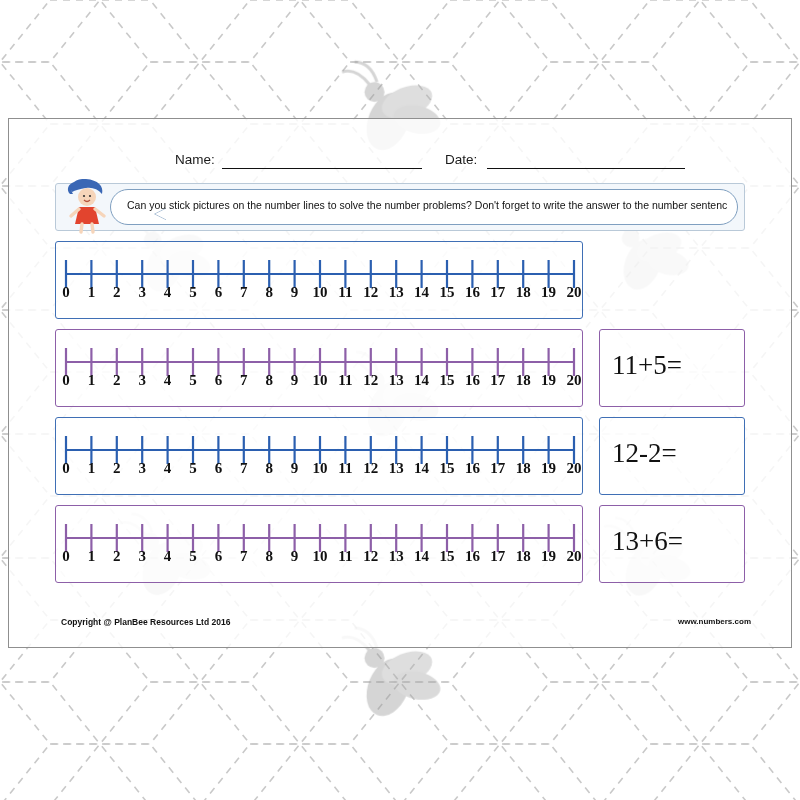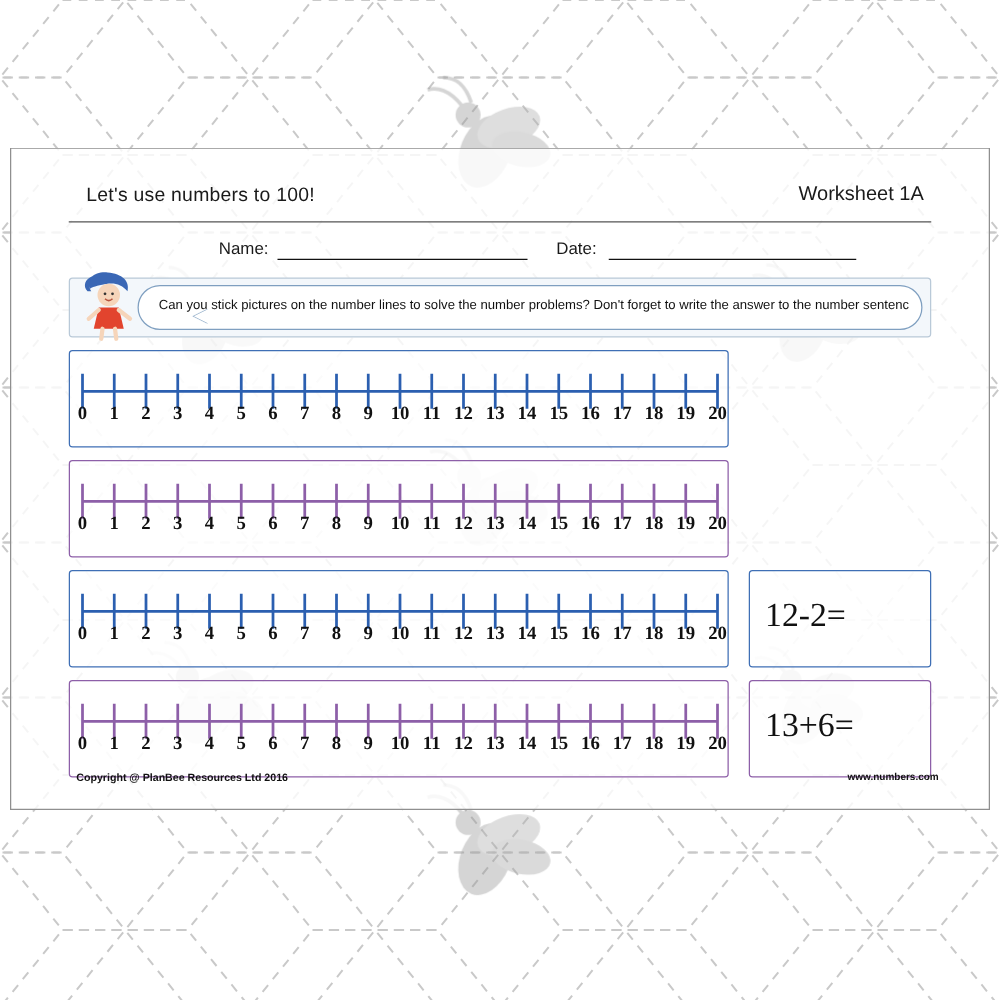--- a/index.html
+++ b/index.html
@@ -336,24 +336,20 @@
         <use href="#bee" transform="translate(648,562) scale(1.1)"></use>
         <use href="#bee" transform="translate(392,678) scale(1.25)"></use>
       </g>
     </svg>
   </div>
 
   <div id="sheet">
 
     <div class="sheet-inner">
 
-      <div class="header-row">
-        <div class="title-left">Let's use numbers to 100!</div>
-        <div class="title-right">Worksheet 1A</div>
-      </div>
 
       <div class="namedate">
         <div class="nd-label nd-name-label">Name:</div>
         <div class="nd-line nd-name-line"></div>
         <div class="nd-label nd-date-label">Date:</div>
         <div class="nd-line nd-date-line"></div>
       </div>
 
       <div class="instr-band">
         <svg class="girl" viewBox="0 0 54 58">
@@ -480,20 +476,23 @@
               <span style="left:304.8px">12</span>
               <span style="left:330.2px">13</span>
               <span style="left:355.6px">14</span>
               <span style="left:381px">15</span>
               <span style="left:406.4px">16</span>
               <span style="left:431.8px">17</span>
               <span style="left:457.2px">18</span>
               <span style="left:482.6px">19</span>
               <span style="left:508px">20</span>
             </div>
+          </div>
+          <div class="eq-box purple">
+            <div class="eq-text">11+5=</div>
           </div>
         </div>
 
         <div class="prow">
           <div class="numberline-box">
             <svg class="nl-svg" width="528" height="44" viewBox="0 0 528 44">
               <line x1="10" y1="26" x2="518" y2="26" stroke="#2b5fb0" stroke-width="2.2"></line>
               <g stroke="#2b5fb0" stroke-width="2.2">
                 <line x1="10" y1="12" x2="10" y2="40"></line>
                   <line x1="35.4" y1="12" x2="35.4" y2="40"></line>

